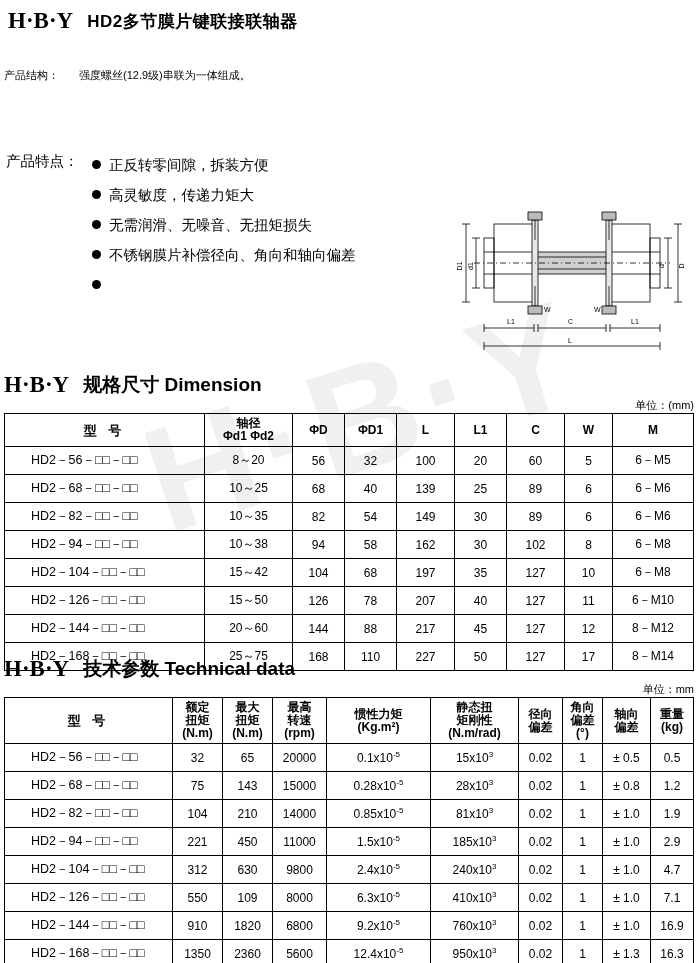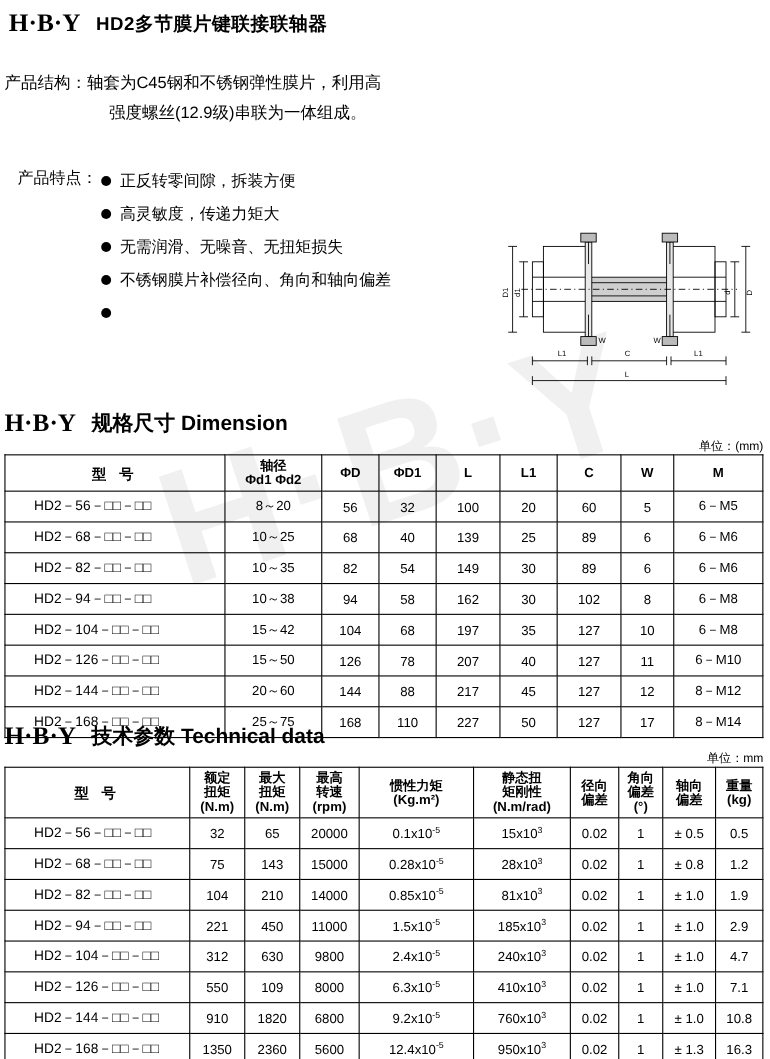--- a/index.html
+++ b/index.html
@@ -49,30 +49,30 @@
     font-size: 17px;
     font-weight: bold;
     letter-spacing: 0.5px;
   }
 
   
   .intro {
     position: absolute;
     left: 4px; top: 62px;
     width: 440px;
-    font-size: 15px;
+    font-size: 11px;
     line-height: 27px;
   }
   .intro-row { display: flex; }
   .intro-label { white-space: nowrap; }
   .intro-body { }
   .intro-body .line2 { margin-left: 20px; display:block; }
 
   .feat { position: absolute; left: 4px; top: 150px; width: 450px; font-size: 14.5px; }
-  .feat-label { position: absolute; left: 12px; top: 2px; white-space: nowrap; }
+  .feat-label { position: absolute; left: 2px; top: 2px; white-space: nowrap; }
   .feat-list { margin-left: 88px; }
   .feat-item { display: flex; align-items: flex-start; line-height: 30px; }
   .bullet {
     display: inline-block;
     width: 9px; height: 9px;
     border-radius: 50%;
     background: #000;
     margin-right: 8px;
     margin-top: 10px;
     flex: 0 0 auto;
@@ -125,21 +125,20 @@
 
   <div class="header">
     <span class="logo">H·B·Y</span>
     <span class="header-title">HD2多节膜片键联接联轴器</span>
   </div>
 
   <div class="intro">
     <div class="intro-row">
       <span class="intro-label">产品结构：</span>
       <span class="intro-body">
-        <span>轴套为C45钢和不锈钢弹性膜片，利用高</span>
         <span class="line2">强度螺丝(12.9级)串联为一体组成。</span>
       </span>
     </div>
   </div>
 
   <div class="feat">
     <span class="feat-label">产品特点：</span>
     <div class="feat-list">
       <div class="feat-item">
         <span class="bullet"></span>
@@ -484,21 +483,21 @@
           <tr>
             <td class="model-cell">HD2－144－□□－□□</td>
             <td>910</td>
             <td>1820</td>
             <td>6800</td>
             <td><span>9.2x10</span><sup>-5</sup></td>
             <td><span>760x10</span><sup>3</sup></td>
             <td>0.02</td>
             <td>1</td>
             <td>± 1.0</td>
-            <td>10.8</td>
+            <td>16.9</td>
           </tr>
           <tr>
             <td class="model-cell">HD2－168－□□－□□</td>
             <td>1350</td>
             <td>2360</td>
             <td>5600</td>
             <td><span>12.4x10</span><sup>-5</sup></td>
             <td><span>950x10</span><sup>3</sup></td>
             <td>0.02</td>
             <td>1</td>

